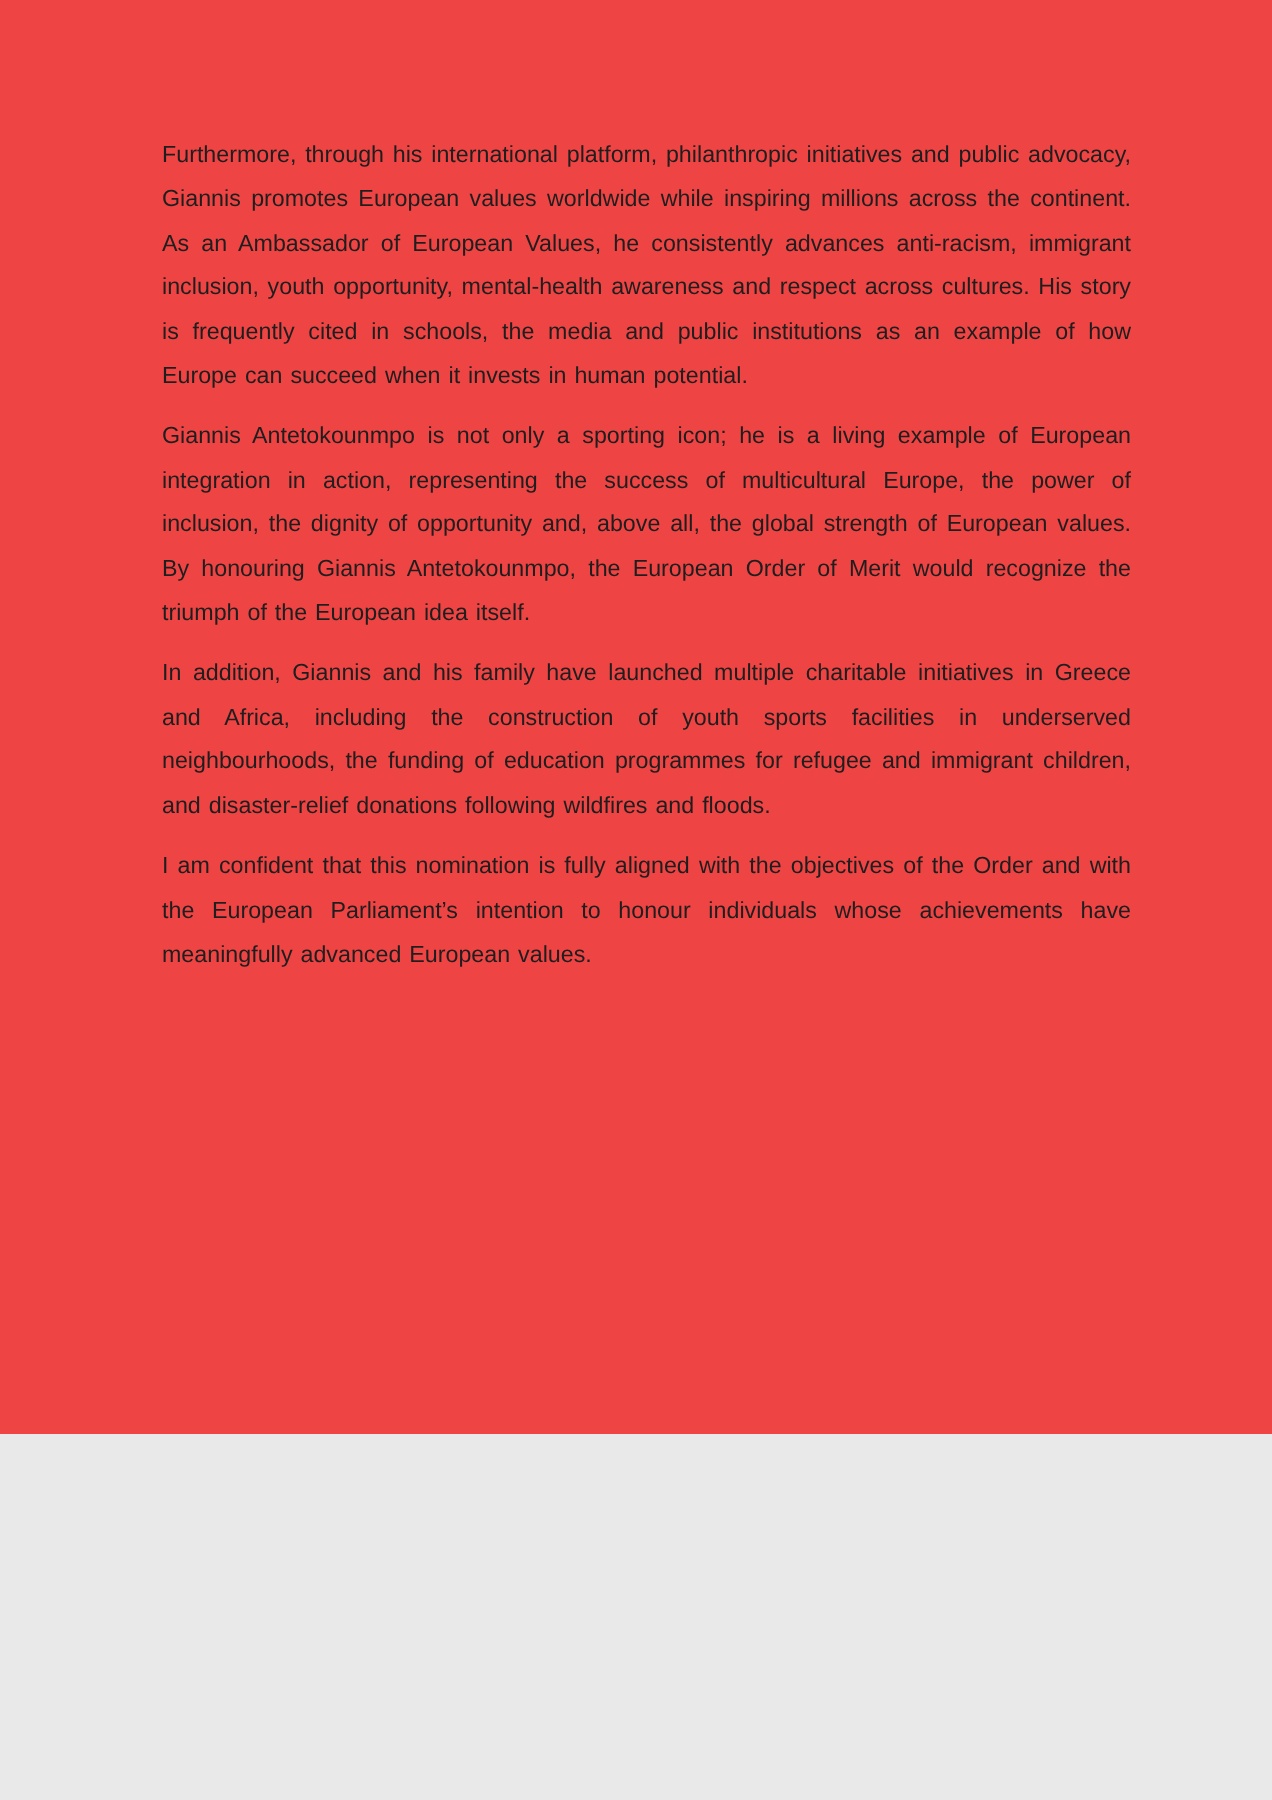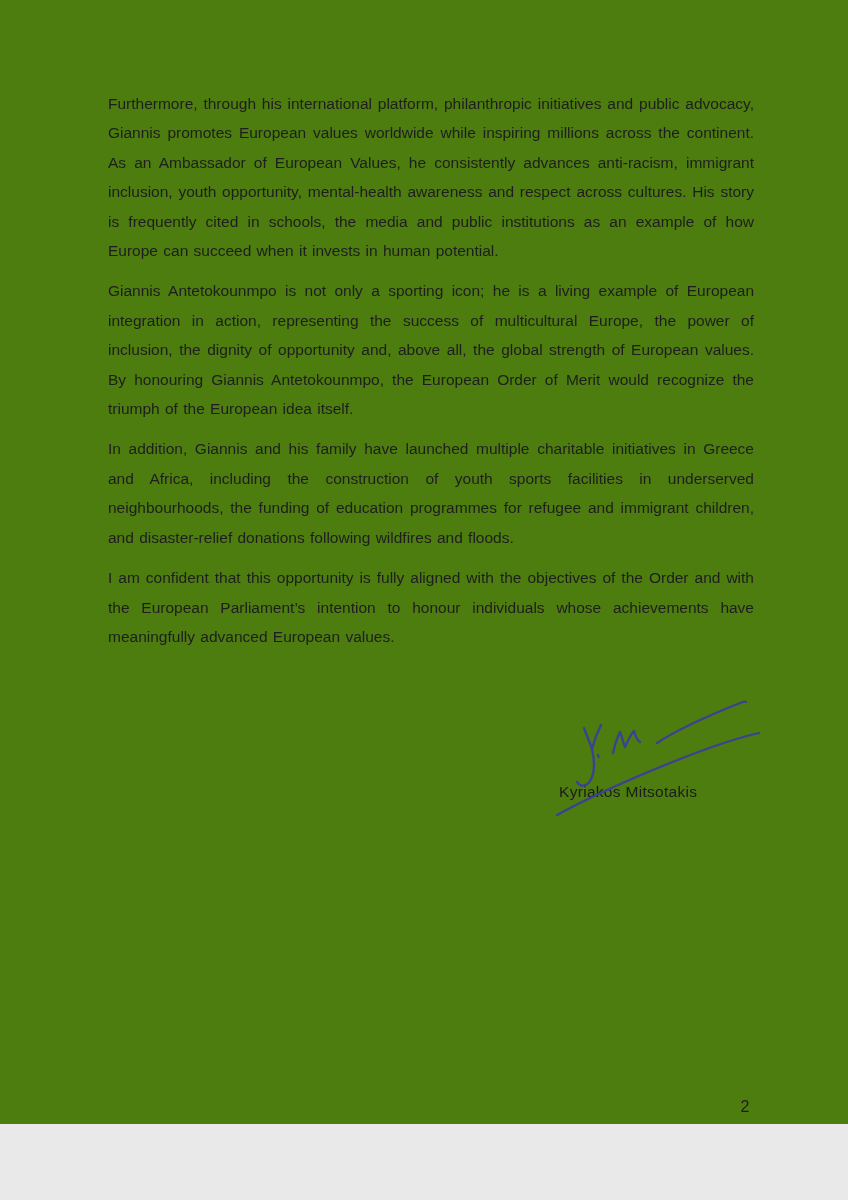--- a/index.html
+++ b/index.html
@@ -4,23 +4,23 @@
 <style>
   html, body {
     margin: 0;
     padding: 0;
     background: #e9e9e9;
     font-family: "Liberation Sans", sans-serif;
   }
   .page {
     position: relative;
     width: 848px;
-    height: 1124px;
+    height: 956px;
     margin: 0 auto;
-    background: #4d7c0f;
+    background: #ef4444;
     overflow: hidden;
   }
   .content {
     position: absolute;
     left: 108px;
     top: 89px;
     width: 646px;
   }
   .content p {
     margin: 0 0 11px 0;
@@ -72,36 +72,19 @@
 </style>
 </head>
 <body>
 
 <div class="page">
 
   <div class="content">
     <p>Furthermore, through his international platform, philanthropic initiatives and public advocacy, Giannis promotes European values worldwide while inspiring millions across the continent. As an Ambassador of European Values, he consistently advances anti-racism, immigrant inclusion, youth opportunity, mental-health awareness and respect across cultures. His story is frequently cited in schools, the media and public institutions as an example of how Europe can succeed when it invests in human potential.</p>
     <p>Giannis Antetokounmpo is not only a sporting icon; he is a living example of European integration in action, representing the success of multicultural Europe, the power of inclusion, the dignity of opportunity and, above all, the global strength of European values. By honouring Giannis Antetokounmpo, the European Order of Merit would recognize the triumph of the European idea itself.</p>
     <p>In addition, Giannis and his family have launched multiple charitable initiatives in Greece and Africa, including the construction of youth sports facilities in underserved neighbourhoods, the funding of education programmes for refugee and immigrant children, and disaster-relief donations following wildfires and floods.</p>
-    <p>I am confident that this opportunity is fully aligned with the objectives of the Order and with the European Parliament’s intention to honour individuals whose achievements have meaningfully advanced European values.</p>
+    <p>I am confident that this nomination is fully aligned with the objectives of the Order and with the European Parliament’s intention to honour individuals whose achievements have meaningfully advanced European values.</p>
   </div>
 
-  <div class="signature-block">
-    <span class="signatory-name">Kyriakos Mitsotakis</span>
-    <svg viewBox="0 0 245 140" aria-hidden="true">
-
-      <path class="sig-stroke" d="M39,45 C42,53 45,60 47,66 C50,79 50,90 45,98 C42,103 36,105 32,99" stroke="#3b4197"></path>
-
-      <path class="sig-stroke" d="M56,42 C52,50 49,58 47,66" stroke="#3b4197"></path>
-
-      <path class="sig-stroke" d="M53,72 L53.6,74" stroke="#3b4197"></path>
-
-      <path class="sig-stroke" d="M68,70 C70,61 73,53 75,49 C77,54 78,59 80,64 C83,57 86,51 89,48 C90,52 92,57 95,59" stroke="#3b4197"></path>
-
-      <path class="sig-stroke" d="M112,60 C130,48 165,32 195,20 C198,19 200,18 201,19" stroke="#3b4197"></path>
-
-      <path class="sig-stroke" d="M12,132 C45,114 90,94 130,78 C165,64 196,54 214,50" stroke="#3b4197"></path>
-    </svg>
-  </div>
 
   <div class="page-number">2</div>
 
 </div>
 
 </body></html>

